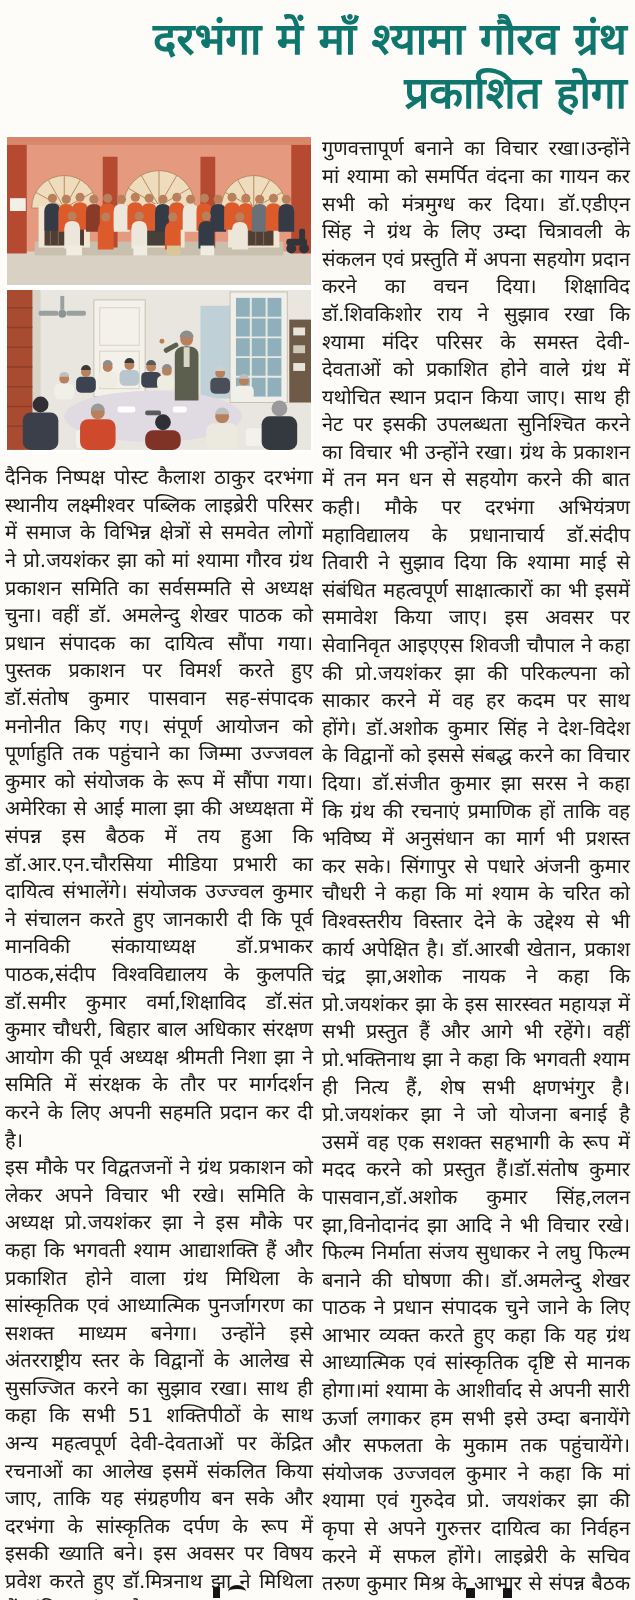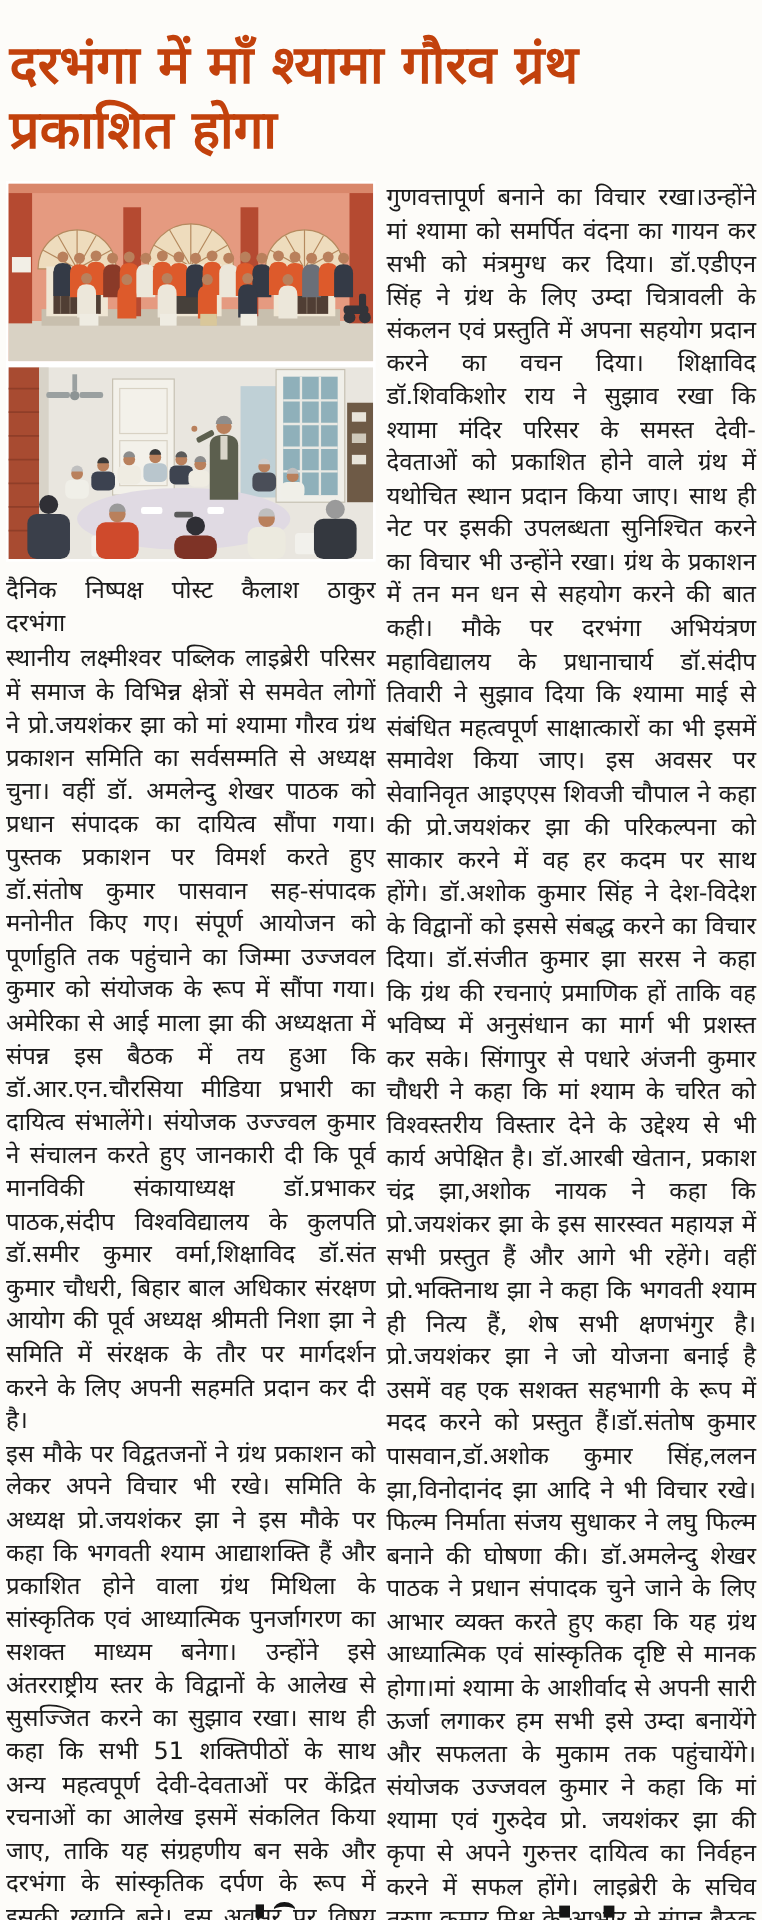--- a/index.html
+++ b/index.html
@@ -7,46 +7,46 @@
     position:relative;
     width:635px;
     min-height:1600px;
     background:#fdfcf9;
     font-family:"DejaVu Sans", sans-serif;
     color:#1b1b1b;
     overflow:hidden;
     box-sizing:border-box;
   }
   .headline{
-    margin:28px 8px 16px;
-    text-align:left;
+    margin:12px 8px 16px;
+    text-align:right;
     font-size:44px;
     line-height:1.22;
     font-weight:700;
-    color:#c2410c;
+    color:#0f766e;
   }
   .columns{
     display:flex;
     gap:9px;
     padding:0 5px 6px;
     align-items:flex-start;
   }
   .col{
     flex:1;
     min-width:0;
     font-size:20px;
     line-height:1.38;
     text-align:justify;
     color:#1b1b1b;
   }
   .col p{margin:0;}
   .photos{margin:0 0 12px 0;padding:2px;background:#ffffff;}
   .photos svg{display:block;width:100%;height:auto;}
   .photos .ph-top{margin-bottom:5px;}
-  .byline{margin:0;text-align-last:justify;font-family:Liberation Mono, monospace;}
+  .byline{margin:0;text-align-last:justify;}
   
   .cut{position:absolute;background:#151515;}
   .cut-arc{
     position:absolute;background:transparent;
     border-top:4px solid #151515;
     border-radius:50% 50% 0 0;
   }
 </style>
 </head>
 <body>

